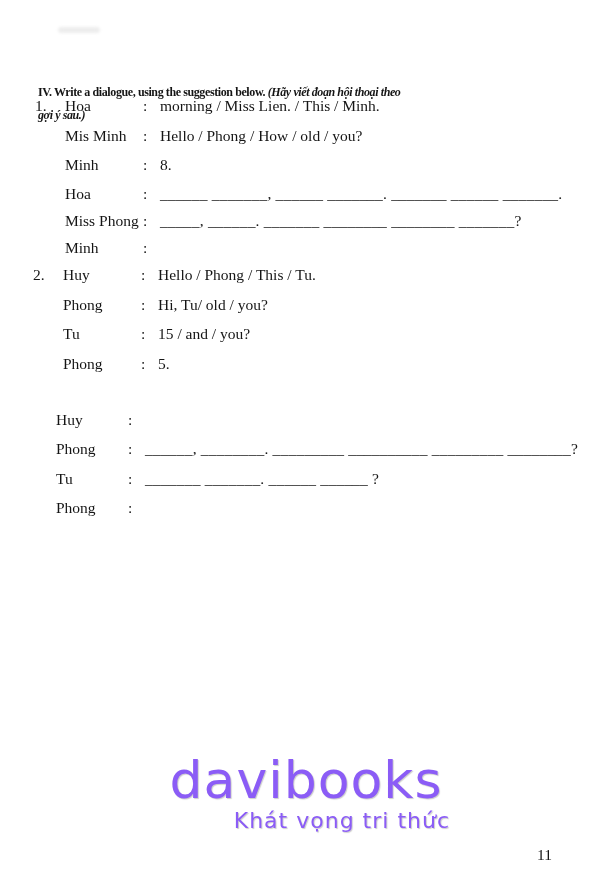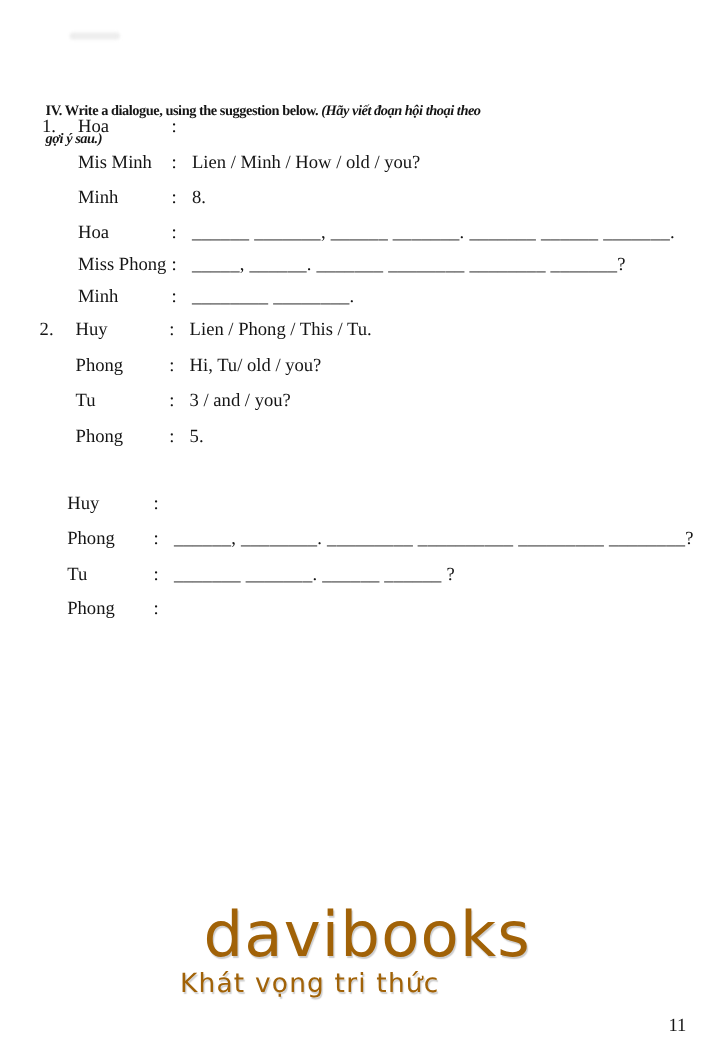--- a/index.html
+++ b/index.html
@@ -29,29 +29,29 @@
   .col-num{width:30px;flex:0 0 auto;}
   .col-name{width:78px;flex:0 0 auto;}
   .col-colon{width:17px;flex:0 0 auto;}
   .col-text{flex:1 1 auto;white-space:nowrap;}
   #s2-ans .col-num{width:23px;}
   #s2-ans .col-name{width:72px;}
   .blank{letter-spacing:0.2px;}
 
   
   .watermark{position:absolute;left:150px;top:752px;width:312px;
-             font-family:"DejaVu Sans", sans-serif;color:#a16207;
+             font-family:"DejaVu Sans", sans-serif;color:#8b5cf6;
              text-shadow:1px 1px 1px #cccccc, -1px -1px 1px #ffffff;
              user-select:none;}
   .wm-brand{font-size:52px;line-height:56px;text-align:center;letter-spacing:1px;}
-  .wm-tagline{font-size:22px;line-height:26px;padding-right:12px;
+  .wm-tagline{font-size:22px;line-height:26px;text-align:right;padding-right:12px;
               letter-spacing:1px;}
 
   
-  .page-number{position:absolute;left:557px;top:846px;font-size:15.5px;}
+  .page-number{position:absolute;left:537px;top:846px;font-size:15.5px;}
 
   
   .smudge{position:absolute;left:58px;top:27px;width:42px;height:6px;
           background:#ededed;border-radius:3px;filter:blur(1.5px);}
 </style>
 </head>
 <body>
 
 <div class="page">
 
@@ -61,26 +61,27 @@
     <span>IV. Write a dialogue, using the suggestion below. </span><span class="vn">(Hãy viết đoạn hội thoại theo</span>
     <br>
     <span class="vn">gợi ý sau.)</span>
   </div>
 
   <div class="block" id="s1-sugg">
     <div class="row">
       <span class="col-num">1.</span>
       <span class="col-name">Hoa</span>
       <span class="col-colon">:</span>
+      <span class="col-text">morning / Miss Lien. / This / Minh.</span>
     </div>
     <div class="row">
       <span class="col-num"></span>
       <span class="col-name">Mis Minh</span>
       <span class="col-colon">:</span>
-      <span class="col-text">Lien / Minh / How / old / you?</span>
+      <span class="col-text">Hello / Phong / How / old / you?</span>
     </div>
     <div class="row">
       <span class="col-num"></span>
       <span class="col-name">Minh</span>
       <span class="col-colon">:</span>
       <span class="col-text">8.</span>
     </div>
   </div>
 
   <div class="block" id="s1-ans">
@@ -93,42 +94,41 @@
     <div class="row">
       <span class="col-num"></span>
       <span class="col-name">Miss Phong</span>
       <span class="col-colon">:</span>
       <span class="col-text blank">_____, ______. _______ ________ ________ _______?</span>
     </div>
     <div class="row">
       <span class="col-num"></span>
       <span class="col-name">Minh</span>
       <span class="col-colon">:</span>
-      <span class="col-text blank">________ ________.</span>
     </div>
   </div>
 
   <div class="block" id="s2-sugg">
     <div class="row">
       <span class="col-num">2.</span>
       <span class="col-name">Huy</span>
       <span class="col-colon">:</span>
-      <span class="col-text">Lien / Phong / This / Tu.</span>
+      <span class="col-text">Hello / Phong / This / Tu.</span>
     </div>
     <div class="row">
       <span class="col-num"></span>
       <span class="col-name">Phong</span>
       <span class="col-colon">:</span>
       <span class="col-text">Hi, Tu/ old / you?</span>
     </div>
     <div class="row">
       <span class="col-num"></span>
       <span class="col-name">Tu</span>
       <span class="col-colon">:</span>
-      <span class="col-text">3 / and / you?</span>
+      <span class="col-text">15 / and / you?</span>
     </div>
     <div class="row">
       <span class="col-num"></span>
       <span class="col-name">Phong</span>
       <span class="col-colon">:</span>
       <span class="col-text">5.</span>
     </div>
   </div>
 
   <div class="block" id="s2-ans">

